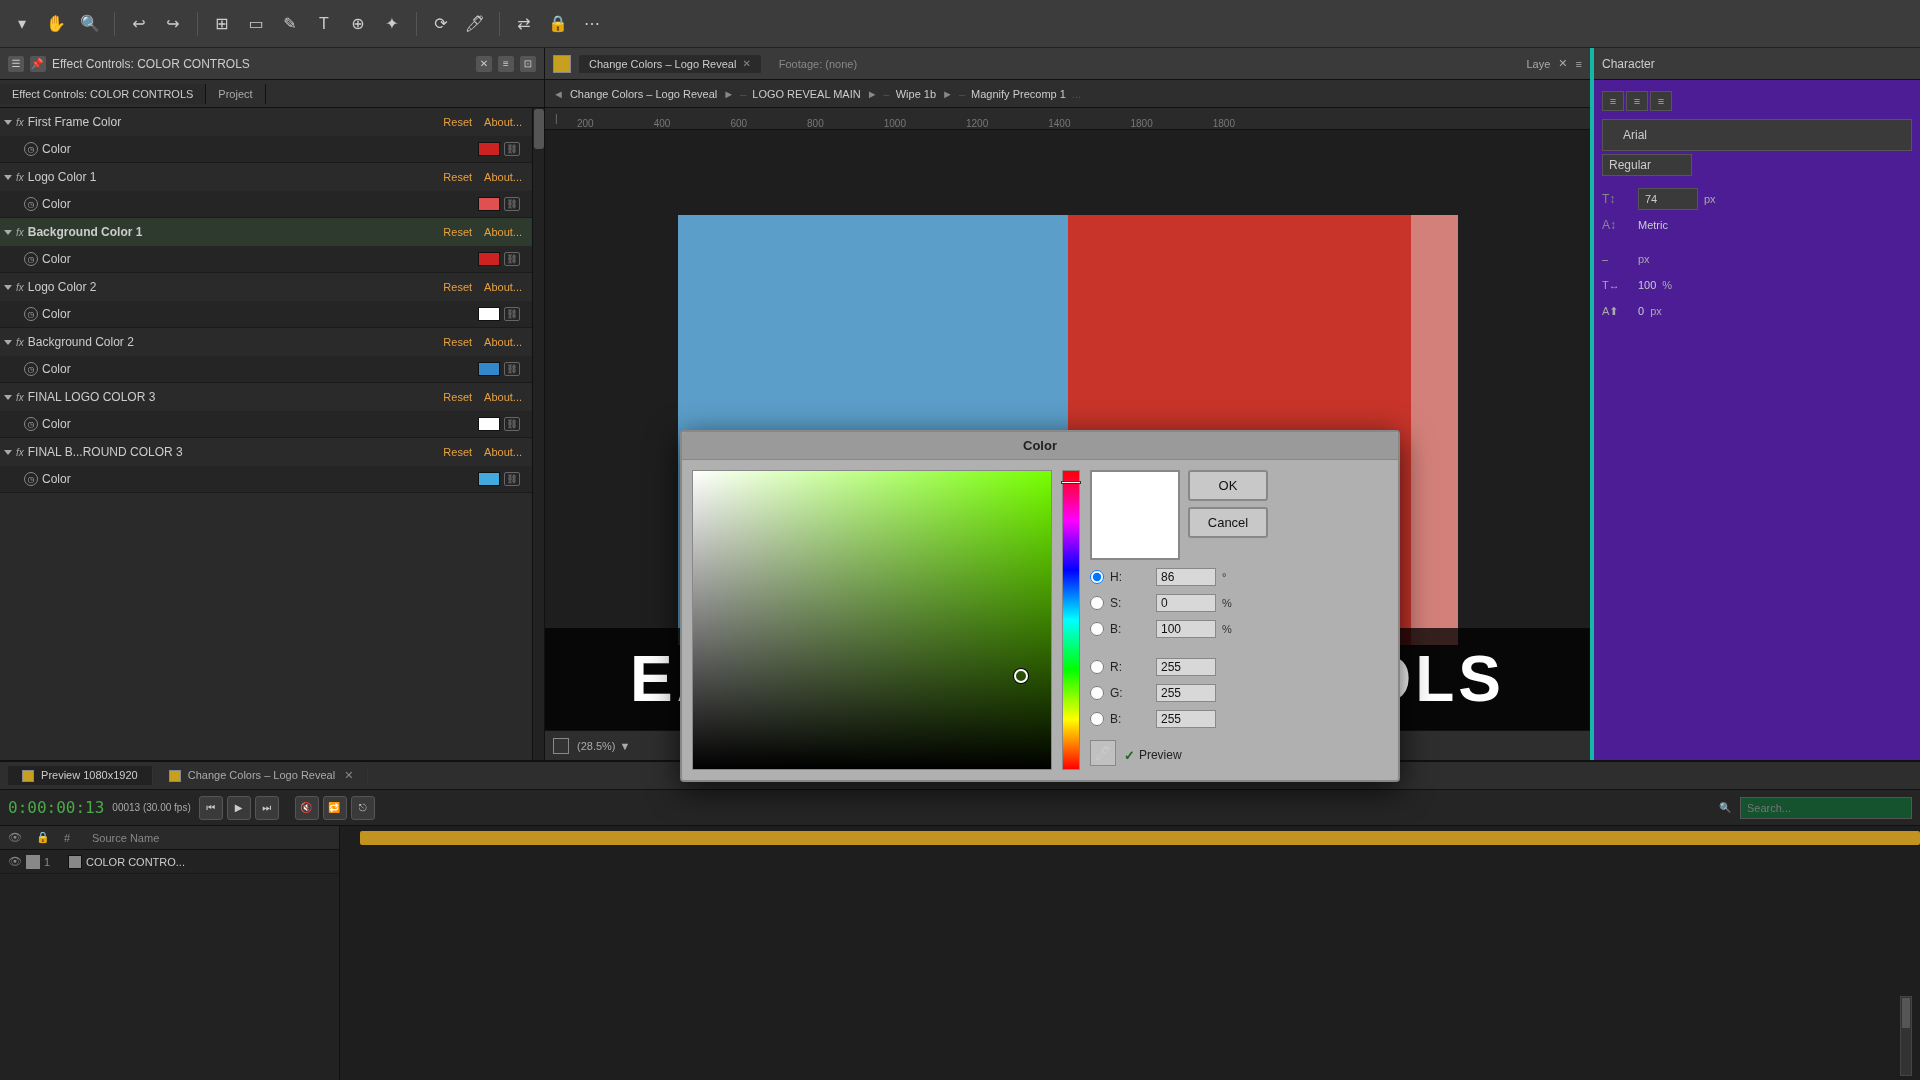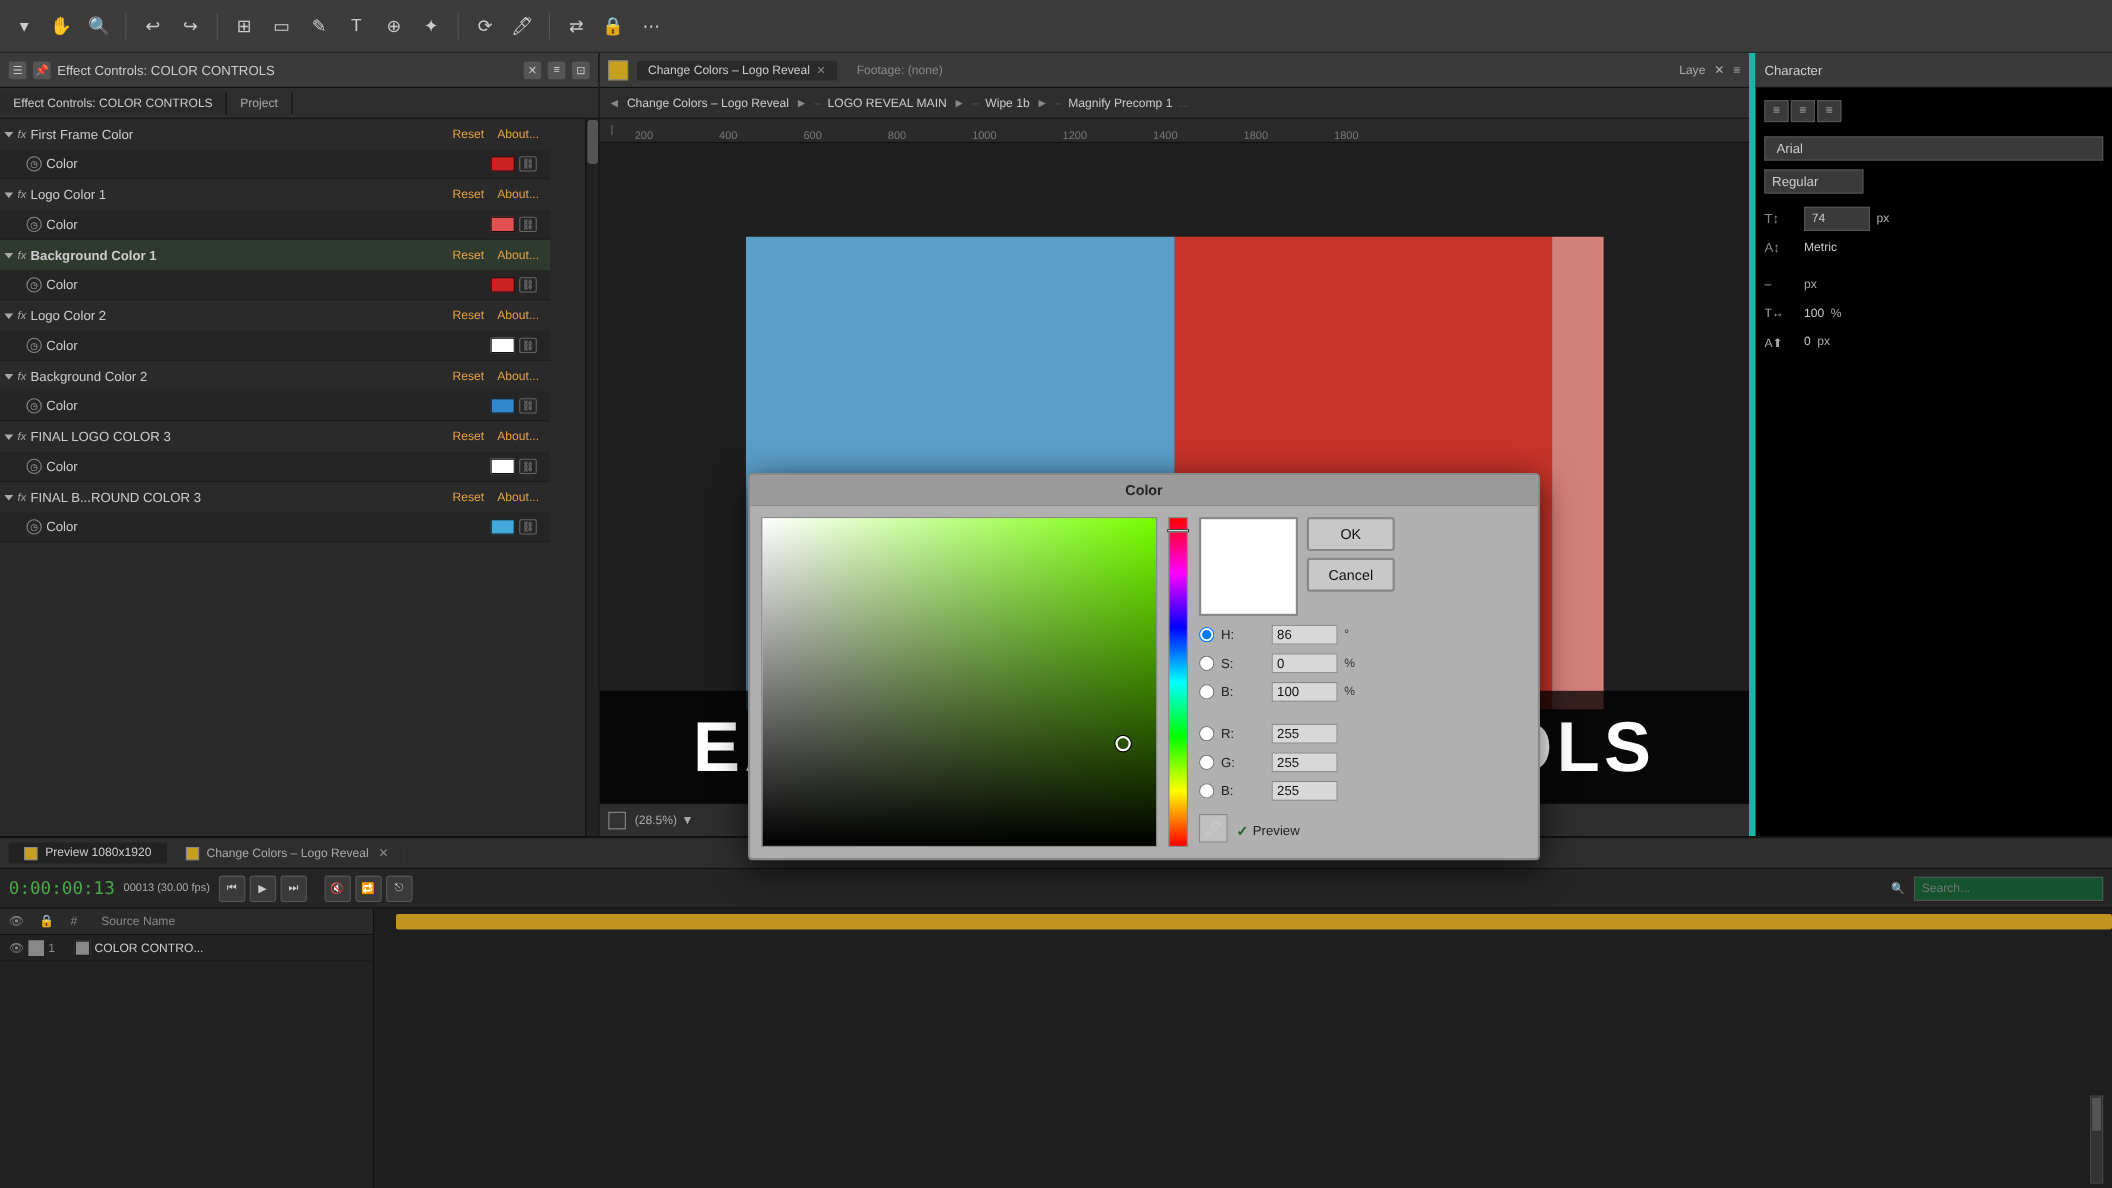--- a/index.html
+++ b/index.html
@@ -404,22 +404,22 @@
     .zoom-display {
       display: flex;
       align-items: center;
       gap: 4px;
       cursor: pointer;
     }
 
     
     .right-panel {
       width: 330px;
-      background: #000000;
-      border-left: 6px solid #14b8a6;
+      background: #4c1d95;
+      border-left: 4px solid #14b8a6;
       display: flex;
       flex-direction: column;
     }
     .right-panel-header {
       height: 32px;
       background: #3a3a3a;
       border-bottom: 1px solid #111;
       display: flex;
       align-items: center;
       padding: 0 8px;
@@ -445,22 +445,22 @@
       color: #aaa;
       font-size: 11px;
       width: 30px;
     }
     .char-font-name {
       flex: 1;
       background: #3a3a3a;
       border: 1px solid #555;
       color: #ccc;
       font-size: 12px;
-      padding: 2px 10px;
-      height: 22px;
+      padding: 2px 20px;
+      height: 32px;
     }
     .char-font-style {
       width: 90px;
       background: #3a3a3a;
       border: 1px solid #555;
       color: #ccc;
       font-size: 12px;
       padding: 2px 6px;
       height: 22px;
     }
@@ -846,21 +846,20 @@
       font-weight: 900;
       color: white;
       letter-spacing: 4px;
       font-family: Arial, sans-serif;
     }
 
     .panel-scroll-outer {
       display: flex;
       flex: 1;
       overflow: hidden;
-      gap: 32px;
     }
     .panel-scroll-inner {
       flex: 1;
       overflow-y: auto;
       scrollbar-width: none;
     }
     .panel-scroll-inner::-webkit-scrollbar { display: none; }
 
     .color-dialog-right {
       display: flex;

